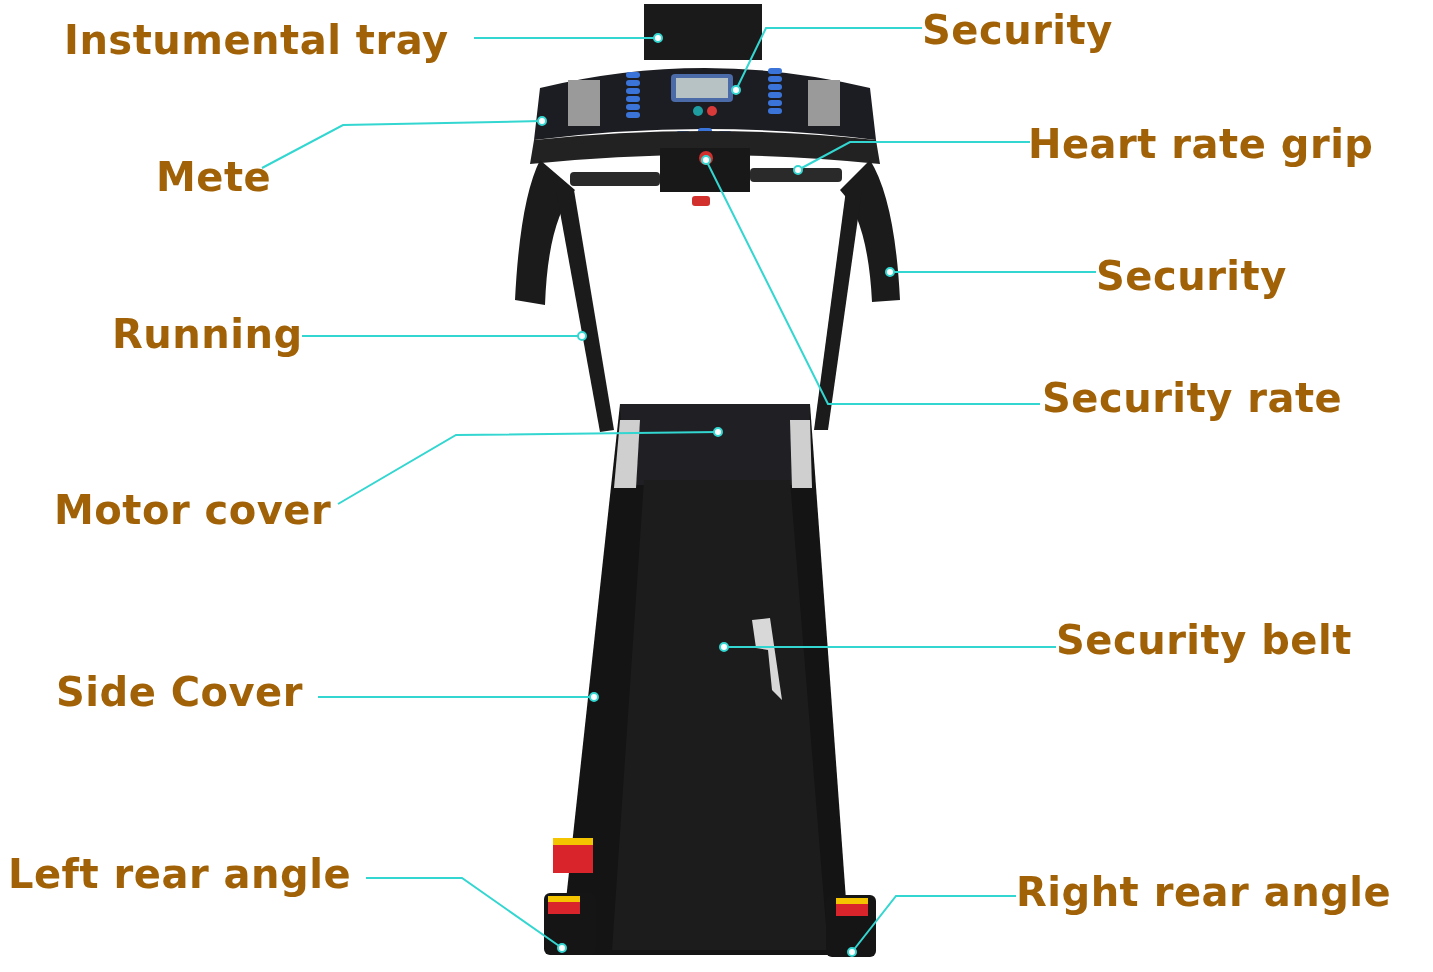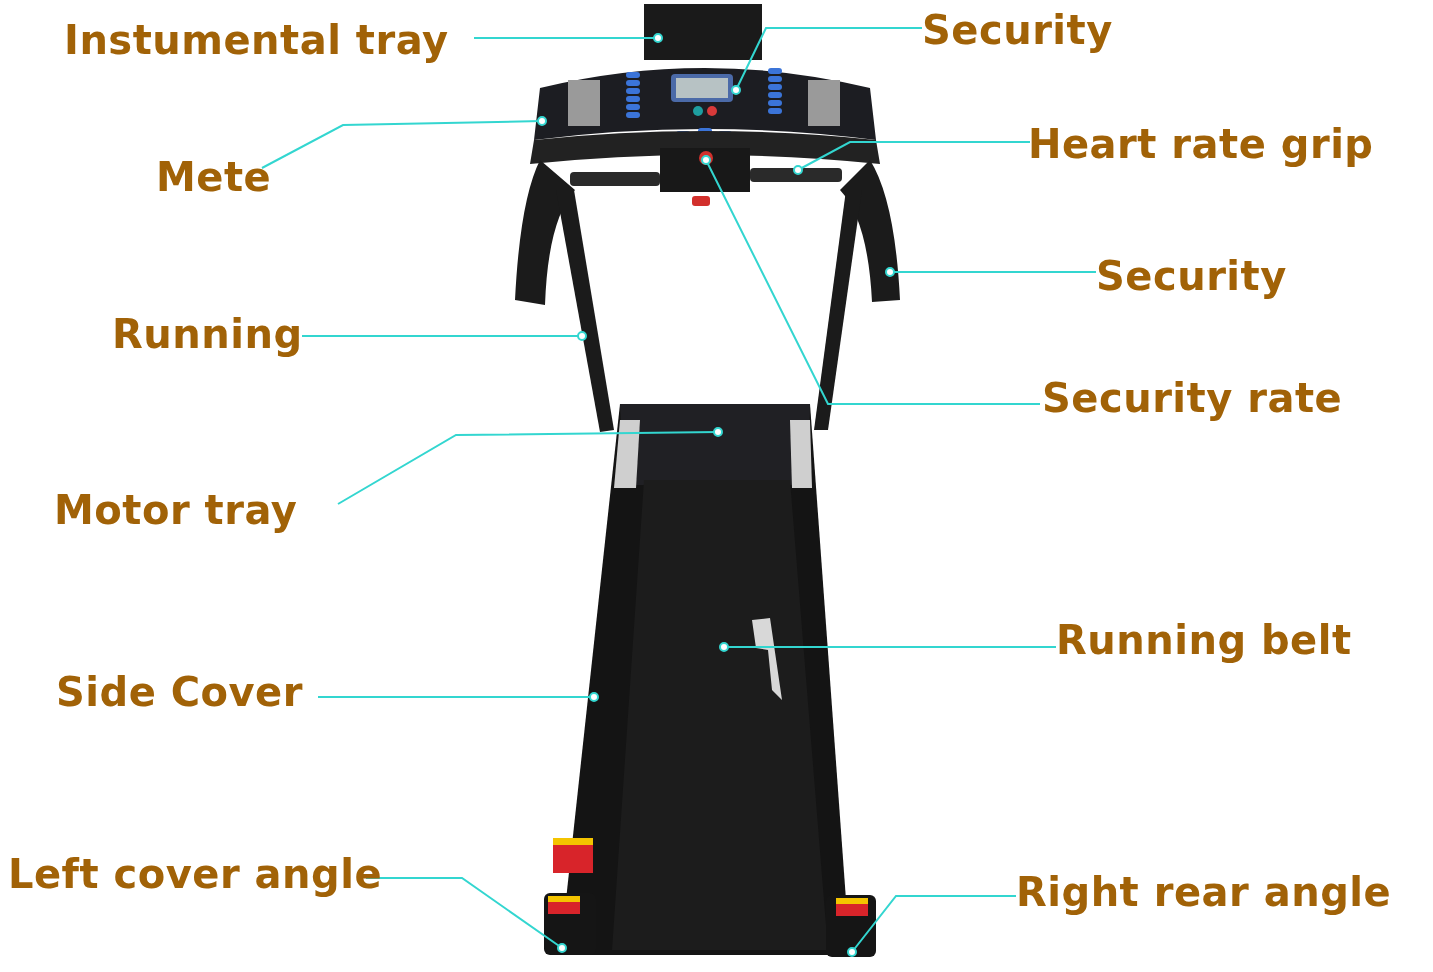--- a/index.html
+++ b/index.html
@@ -99,17 +99,17 @@
   </g>
 </svg>
 
 <div class="label" style="left:64px; top:20px;">Instumental tray</div>
 <div class="label" style="left:922px; top:10px;">Security</div>
 <div class="label" style="left:156px; top:157px;">Mete</div>
 <div class="label" style="left:984px; top:124px;margin-left:44px;">Heart rate grip</div>
 <div class="label" style="left:1096px; top:256px;">Security</div>
 <div class="label" style="left:112px; top:314px;">Running</div>
 <div class="label" style="left:1042px; top:378px;">Security rate</div>
-<div class="label" style="left:54px; top:490px;">Motor tray</div>
-<div class="label" style="left:1056px; top:620px;">Running belt</div>
+<div class="label" style="left:54px; top:490px;">Motor cover</div>
+<div class="label" style="left:1056px; top:620px;">Security belt</div>
 <div class="label" style="left:56px; top:672px;">Side Cover</div>
-<div class="label" style="left:8px; top:854px;">Left cover angle</div>
+<div class="label" style="left:8px; top:854px;">Left rear angle</div>
 <div class="label" style="left:1016px; top:872px;">Right rear angle</div>
 
 </body></html>

